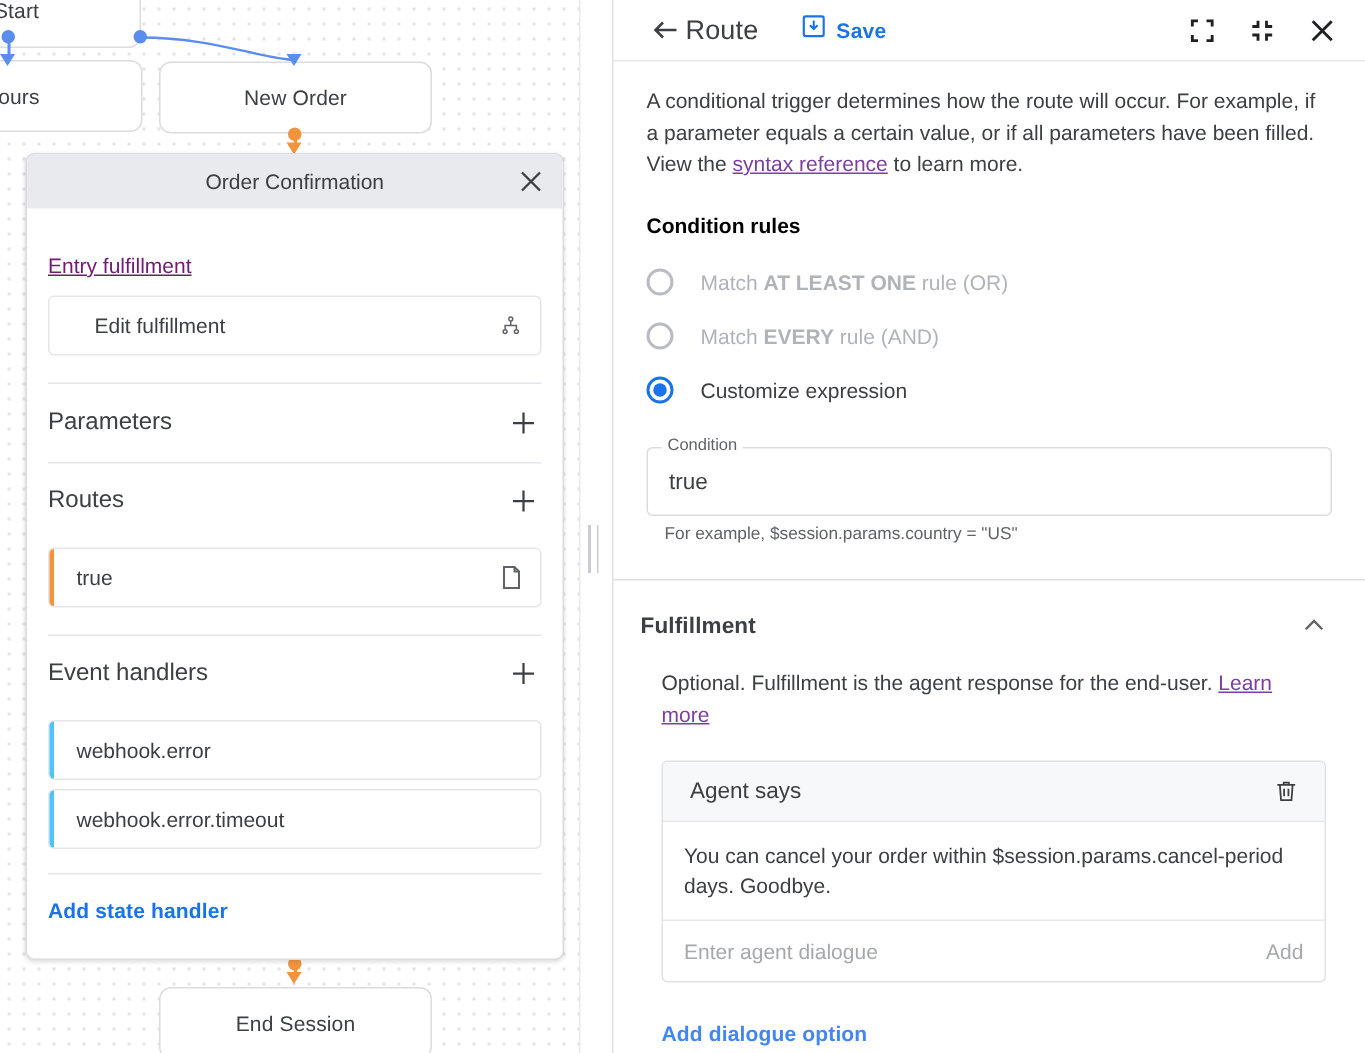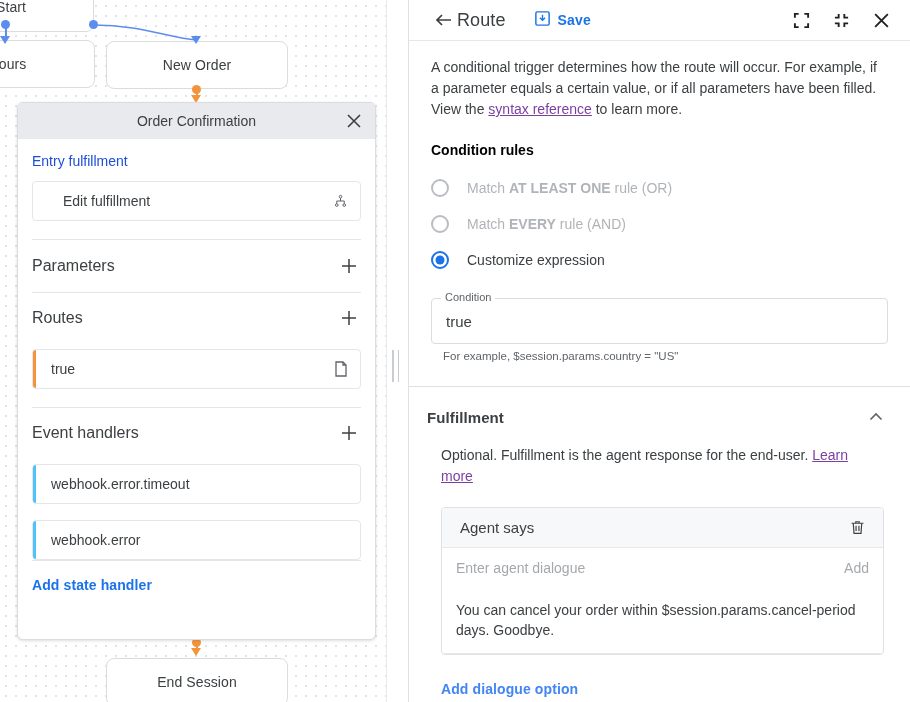--- a/index.html
+++ b/index.html
@@ -79,21 +79,21 @@
     flex: 0 0 auto;
   }
   #oc-close {
     position: absolute; right: 10px; top: 50%; transform: translateY(-50%);
     width: 22px; height: 22px;
     display: flex; align-items: center; justify-content: center;
     cursor: pointer;
   }
   #oc-body { flex: 1 1 auto; padding: 0 14px; overflow: hidden; }
   .oc-section-title {
-    font-size: 14px; color: #1d4ed8; padding: 14px 0 0 0;
+    font-size: 14px; color: #701a75; padding: 30px 0 0 0; text-decoration: underline;
   }
   .oc-row-head {
     display: flex; align-items: center; justify-content: space-between;
     height: 52px;
   }
   .oc-plus {
     width: 24px; height: 24px; display: flex; align-items: center;
     justify-content: center; cursor: pointer;
   }
   .oc-divider { height: 1px; background: #e4e6e9; }
@@ -350,25 +350,25 @@
         <div class="oc-divider"></div>
 
         <div class="oc-row-head" style="height:50px;gap:26px;">
           <span>Event handlers</span>
           <span class="oc-plus">
             <svg width="18" height="18" viewBox="0 0 18 18">
                 <path d="M9 2 V16 M2 9 H16" stroke="#3c4043" stroke-width="1.5"></path>
               </svg>
           </span>
         </div>
+        <div class="oc-card accent-blue">
+          <span>webhook.error</span>
+        </div>
         <div class="oc-card accent-blue" style="margin-bottom:16px;">
           <span>webhook.error.timeout</span>
-        </div>
-        <div class="oc-card accent-blue">
-          <span>webhook.error</span>
         </div>
         <div class="oc-divider"></div>
 
         <div id="oc-add-state-handler">Add state handler</div>
       </div>
     </div>
   </div>
 
   <div id="splitter">
     <div id="splitter-grip">
@@ -464,25 +464,25 @@
             <span id="agent-says-title">Agent says</span>
             <span id="agent-says-delete">
               <svg width="17" height="17" viewBox="0 0 20 20" fill="none" stroke="#3c4043" stroke-width="1.4">
                 <path d="M3 5 H17"></path>
                   <path d="M8 5 V3.2 H12 V5"></path>
                 <path d="M5 5 L5.9 17 H14.1 L15 5"></path>
                 <path d="M8.3 8 V14 M11.7 8 V14"></path>
               </svg>
             </span>
           </div>
+          <div id="agent-says-text">You can cancel your order within $session.params.cancel-period days. Goodbye.</div>
           <div id="agent-says-input-row">
             <span id="agent-says-placeholder">Enter agent dialogue</span>
             <span id="agent-says-add">Add</span>
           </div>
-          <div id="agent-says-text">You can cancel your order within $session.params.cancel-period days. Goodbye.</div>
         </div>
 
         <div id="add-dialogue-option">Add dialogue option</div>
       </div>
 
     </div>
   </div>
 </div>
 
 </body></html>

